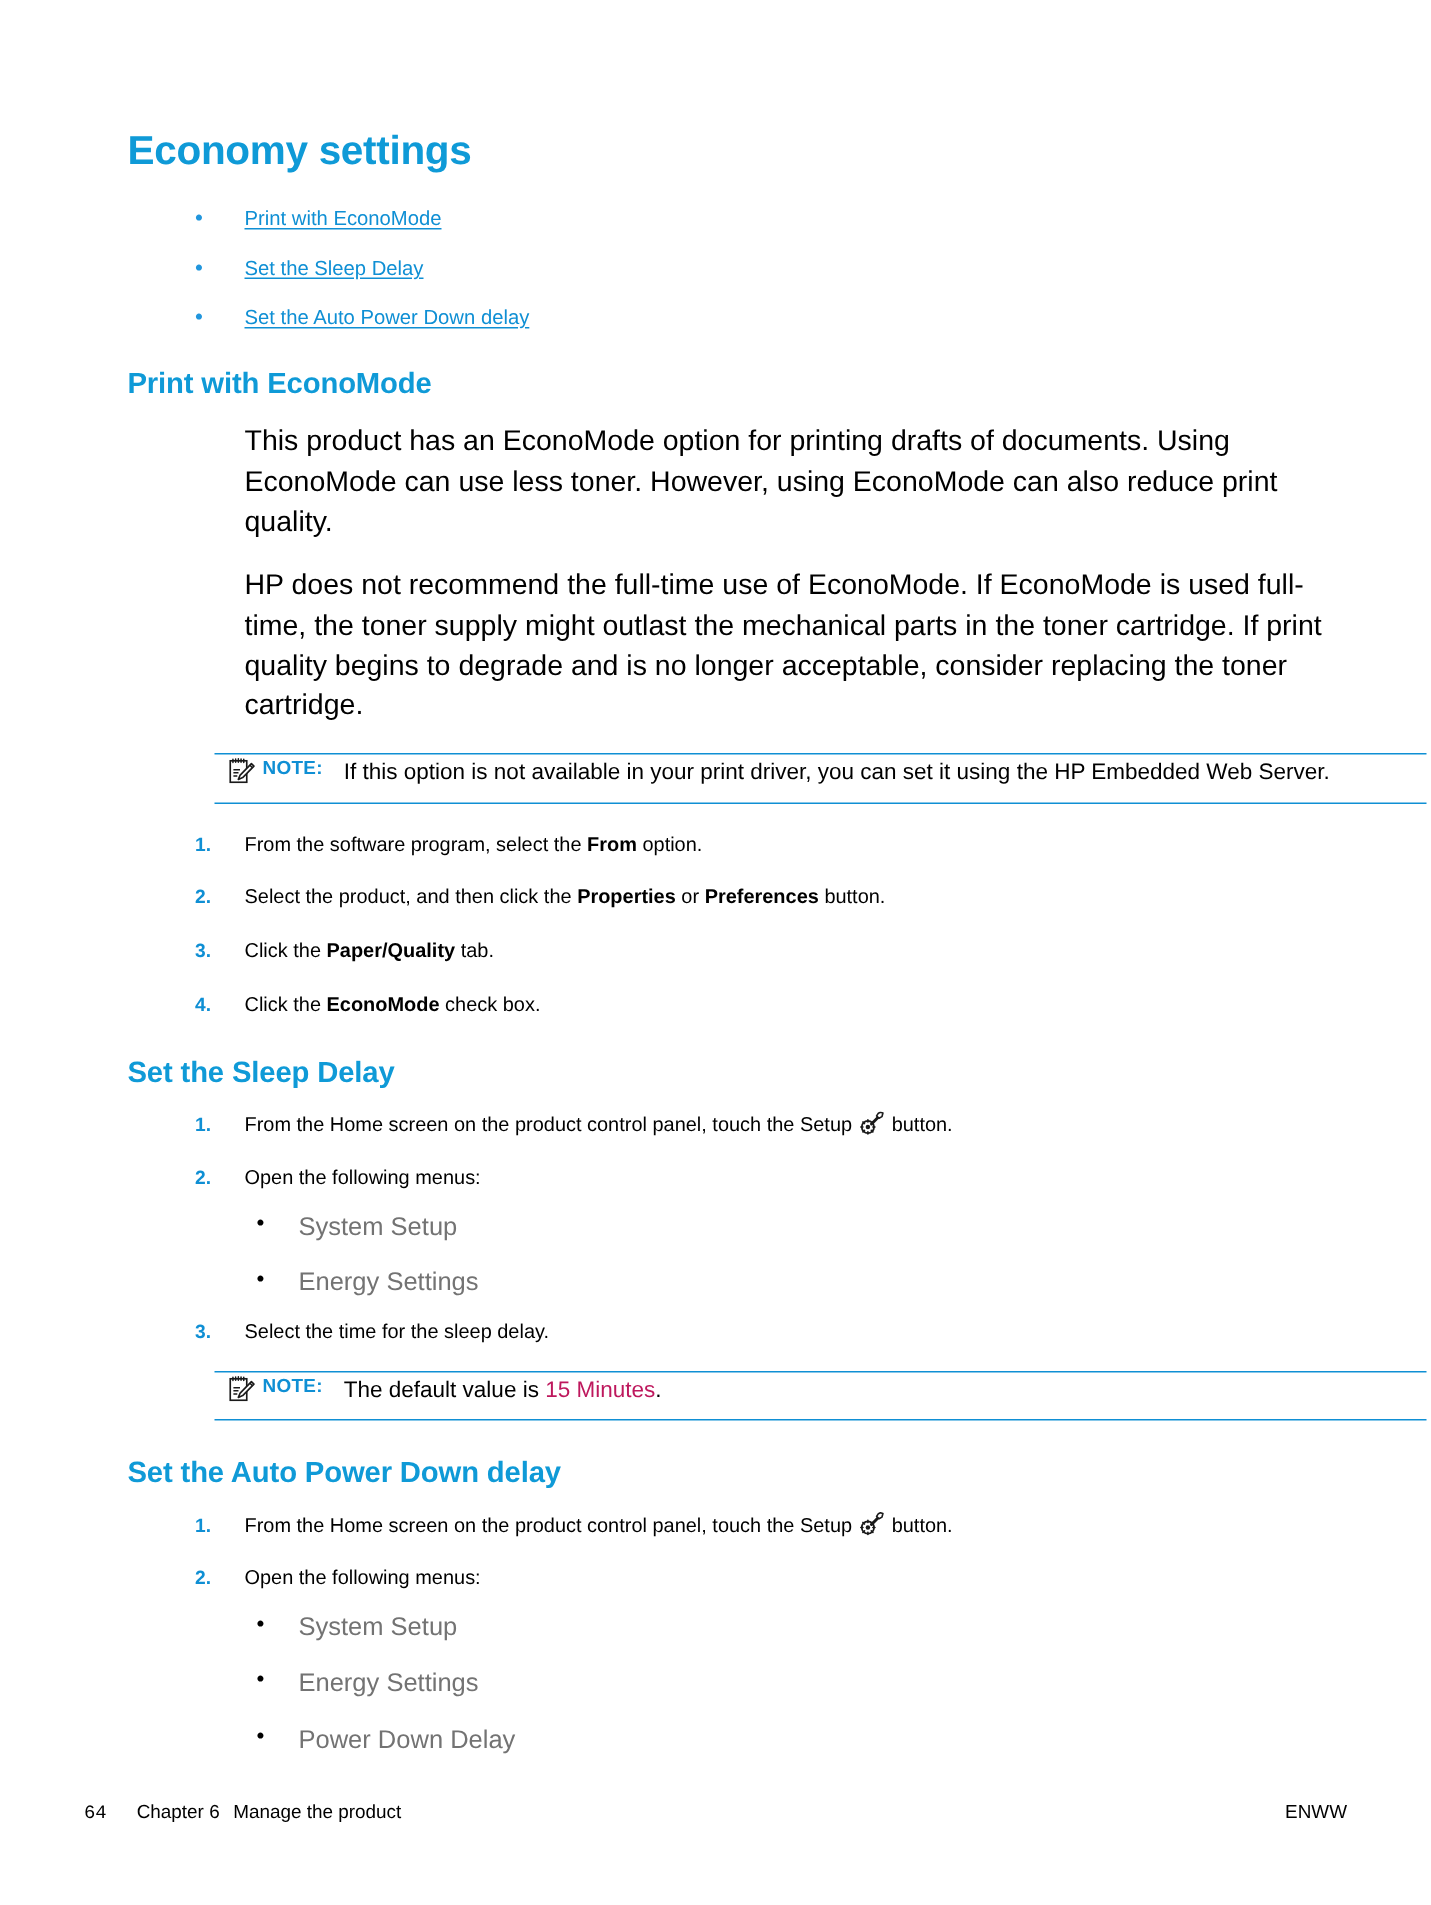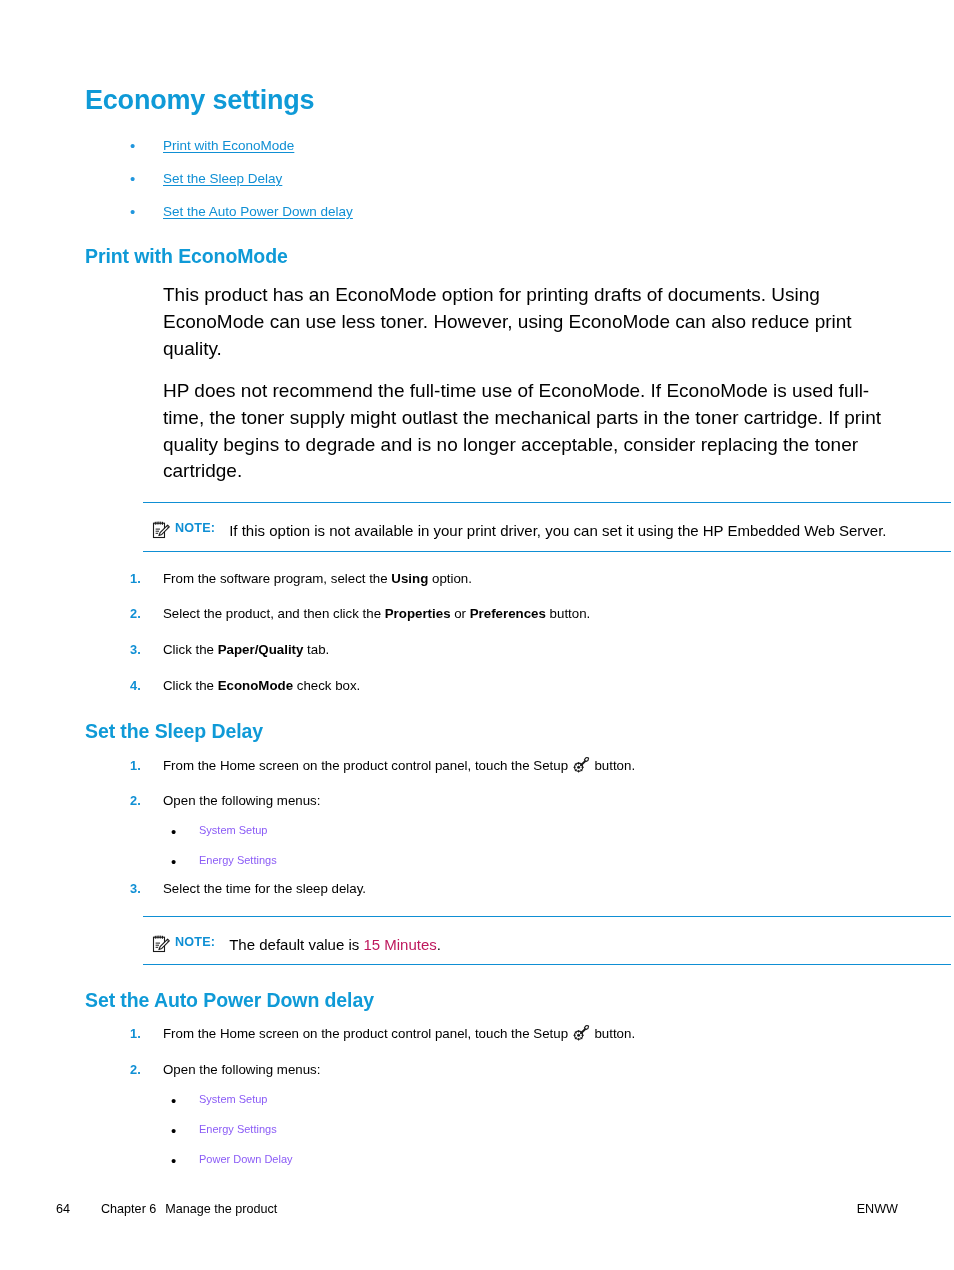--- a/index.html
+++ b/index.html
@@ -79,21 +79,21 @@
     font-size: 19px;
     line-height: 1.42;
     color: #000;
     max-width: 800px;
   }
 
   
   .note {
     position: relative;
     margin: 17px 0 18px 0;
-    padding: 18px 0 9px 0;
+    padding: 2px 0 9px 0;
     margin-left: 58px;
     width: 808px;
     border-top: 1.6px solid #0f8fd4;
     border-bottom: 1.6px solid #0f8fd4;
     box-sizing: border-box;
   }
   .note-inner {
     display: flex;
     align-items: flex-start;
     padding-left: 8px;
@@ -152,23 +152,23 @@
 
   
   ul.menus {
     list-style: none;
     margin: 13px 0 13px 0;
     padding: 0 0 0 36px;
   }
   ul.menus li {
     position: relative;
     margin: 0 0 17px 0;
-    font-size: 11px;
+    font-size: 17px;
     line-height: 1.2;
-    color: #8b5cf6;
+    color: #737373;
   }
   ul.menus li:last-child { margin-bottom: 4px; }
   ul.menus li::before {
     content: "\2022";
     position: absolute;
     left: -28px;
     top: -1px;
     color: #000000;
     font-size: 15px;
   }
@@ -188,21 +188,21 @@
     left: 56px;
     right: 56px;
     bottom: 54px;
     display: flex;
     justify-content: space-between;
     align-items: baseline;
     font-size: 12.6px;
     color: #000;
   }
   .footer-left { display: flex; align-items: baseline; }
-  .footer-pageno { margin-right: 31px; }
+  .footer-pageno { margin-right: 20px; font-family: Liberation Mono, monospace; }
   .footer-chapter { margin-right: 9px; }
 </style>
 </head>
 <body>
 
 <div class="page">
   <div class="content">
 
     <h1 class="h1">Economy settings</h1>
 
@@ -233,21 +233,21 @@
             <path d="M16.6 5.1 L9.1 12.7 L7.9 15.6 L10.8 14.4 L18.3 6.8 Z" fill="#ffffff" stroke="#1a1a1a" stroke-width="1.1" stroke-linejoin="round"></path>
             <path d="M15.6 6.1 L17.3 7.8" stroke="#1a1a1a" stroke-width="1"></path>
           </svg>
         </span>
         <span class="note-label">NOTE:</span>
         <span class="note-text">If this option is not available in your print driver, you can set it using the HP Embedded Web Server.</span>
       </div>
     </div>
 
     <ol class="steps">
-      <li><span>From the software program, select the </span><b>Using</b><span> option.</span></li>
+      <li><span>From the software program, select the </span><b>From</b><span> option.</span></li>
       <li><span>Select the product, and then click the </span><b>Properties</b><span> or </span><b>Preferences</b><span> button.</span></li>
       <li><span>Click the </span><b>Paper/Quality</b><span> tab.</span></li>
       <li><span>Click the </span><b>EconoMode</b><span> check box.</span></li>
     </ol>
 
     <h2 class="h2">Set the Sleep Delay</h2>
 
     <ol class="steps">
       <li>
         <span>From the Home screen on the product control panel, touch the Setup </span><span class="setup-icon"><svg viewBox="0 0 17 16" width="17" height="16" aria-hidden="true">

